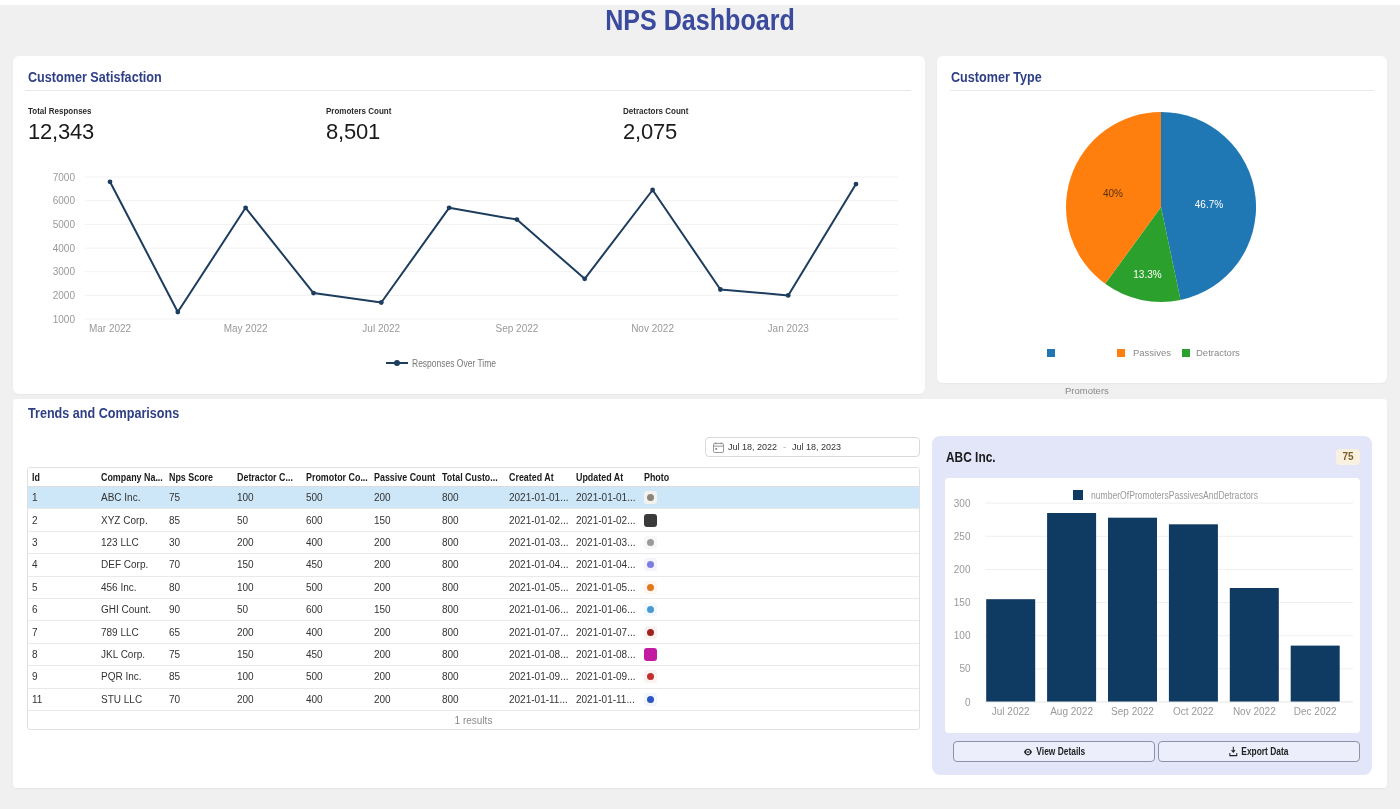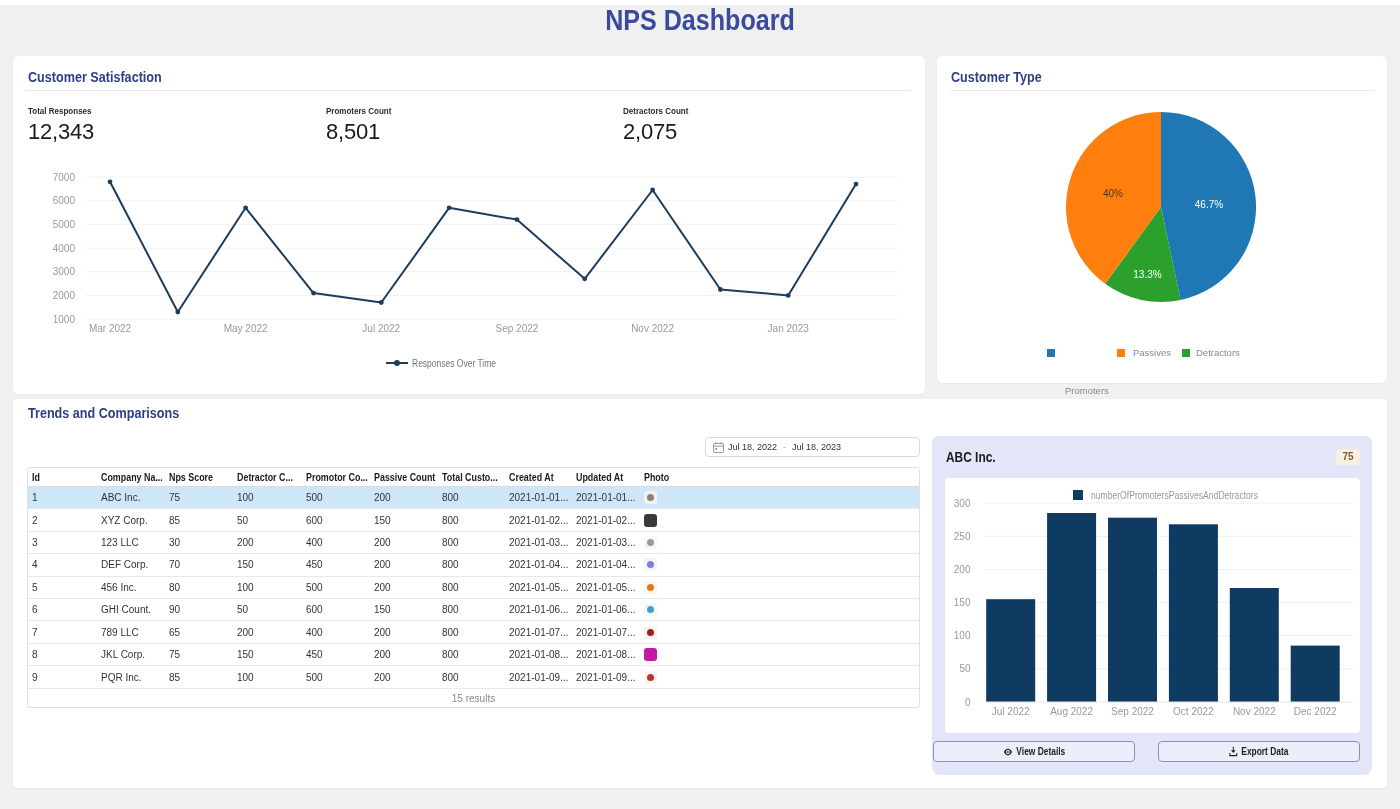--- a/index.html
+++ b/index.html
@@ -253,23 +253,35 @@
               <td style="">PQR Inc.</td>
               <td style="">85</td>
               <td style="">100</td>
               <td style="">500</td>
               <td style="">200</td>
               <td style="">800</td>
               <td>2021-01-09...</td>
               <td>2021-01-09...</td>
               <td><span class="logo" style="background:#fbf2f2; position:relative;"><span style="position:absolute; left:3px; top:3px; width:7px; height:7px; border-radius:50%; background:#c03030;"></span></span></td>
             </tr>
+            <tr style="">
+              <td style="">11</td>
+              <td style="">STU LLC</td>
+              <td style="">70</td>
+              <td style="">200</td>
+              <td style="">400</td>
+              <td style="">200</td>
+              <td style="">800</td>
+              <td>2021-01-11...</td>
+              <td>2021-01-11...</td>
+              <td><span class="logo" style="background:#f2f5fc; position:relative;"><span style="position:absolute; left:3px; top:3px; width:7px; height:7px; border-radius:50%; background:#2b57c4;"></span></span></td>
+            </tr>
           </tbody>
         </table>
-      <div class="tfoot">15 results</div>
+      <div class="tfoot">1 results</div>
     </div>
 
     <div class="abs" style="left:919px; top:37px; width:440px; height:339px; background:#e3e5f8; border-radius:8px;">
       <div class="abs" style="left:14px; top:13px; font-size:14px; font-weight:bold; color:#1a1a1a; transform:scaleX(0.85); transform-origin:0 50%; white-space:nowrap;">ABC Inc.</div>
       <div class="abs" style="left:404px; top:13px; width:24px; height:16px; background:#f9f1e0; border-radius:4px; text-align:center; font-size:10px; font-weight:bold; color:#7a5c28; line-height:16px;">75</div>
       <div class="abs" style="left:13px; top:42px; width:415px; height:255px; background:#fff; border-radius:4px;">
         <svg width="415" height="255" id="barchart">
             <rect x="128" y="12" width="10" height="10" fill="#0f3a62"></rect>
             <text x="146" y="20.5" style="font-size:10px" fill="#999" textLength="167" lengthAdjust="spacingAndGlyphs">numberOfPromotersPassivesAndDetractors</text>
             <text x="25.5" y="227.5" text-anchor="end" class="axis">0</text>
@@ -293,21 +305,21 @@
             <text x="187.5" y="236.5" text-anchor="middle" class="axis">Sep 2022</text>
             <rect x="223.9" y="46.3" width="49" height="177.7" fill="#0f3a62"></rect>
             <text x="248.4" y="236.5" text-anchor="middle" class="axis">Oct 2022</text>
             <rect x="284.8" y="110.0" width="49" height="114.0" fill="#0f3a62"></rect>
             <text x="309.3" y="236.5" text-anchor="middle" class="axis">Nov 2022</text>
             <rect x="345.7" y="167.6" width="49" height="56.4" fill="#0f3a62"></rect>
             <text x="370.2" y="236.5" text-anchor="middle" class="axis">Dec 2022</text>
             <line x1="40" y1="224" x2="408" y2="224" stroke="#e5e5e5"></line>
           </svg>
       </div>
-      <div class="btn" style="left:1px;">
+      <div class="btn" style="left:21px;">
           <span class="inner"><svg width="12" height="12" viewBox="0 0 16 16">
               <path d="M8 3.5c-3 0-5.3 2.2-6.3 4.5 1 2.3 3.3 4.5 6.3 4.5s5.3-2.2 6.3-4.5C13.3 5.7 11 3.5 8 3.5zm0 7.5a3 3 0 110-6 3 3 0 010 6zm0-1.7a1.3 1.3 0 100-2.6 1.3 1.3 0 000 2.6z" fill="#222"></path>
             </svg>View Details</span>
         </div>
       <div class="btn" style="left:226px;">
           <span class="inner"><svg width="11" height="11" viewBox="0 0 16 16">
               <path d="M8 1v8M5 6l3 3 3-3" stroke="#222" stroke-width="1.8" fill="none"></path>
               <path d="M2 10v4h12v-4" stroke="#222" stroke-width="1.8" fill="none"></path>
             </svg>Export Data</span>
         </div>

